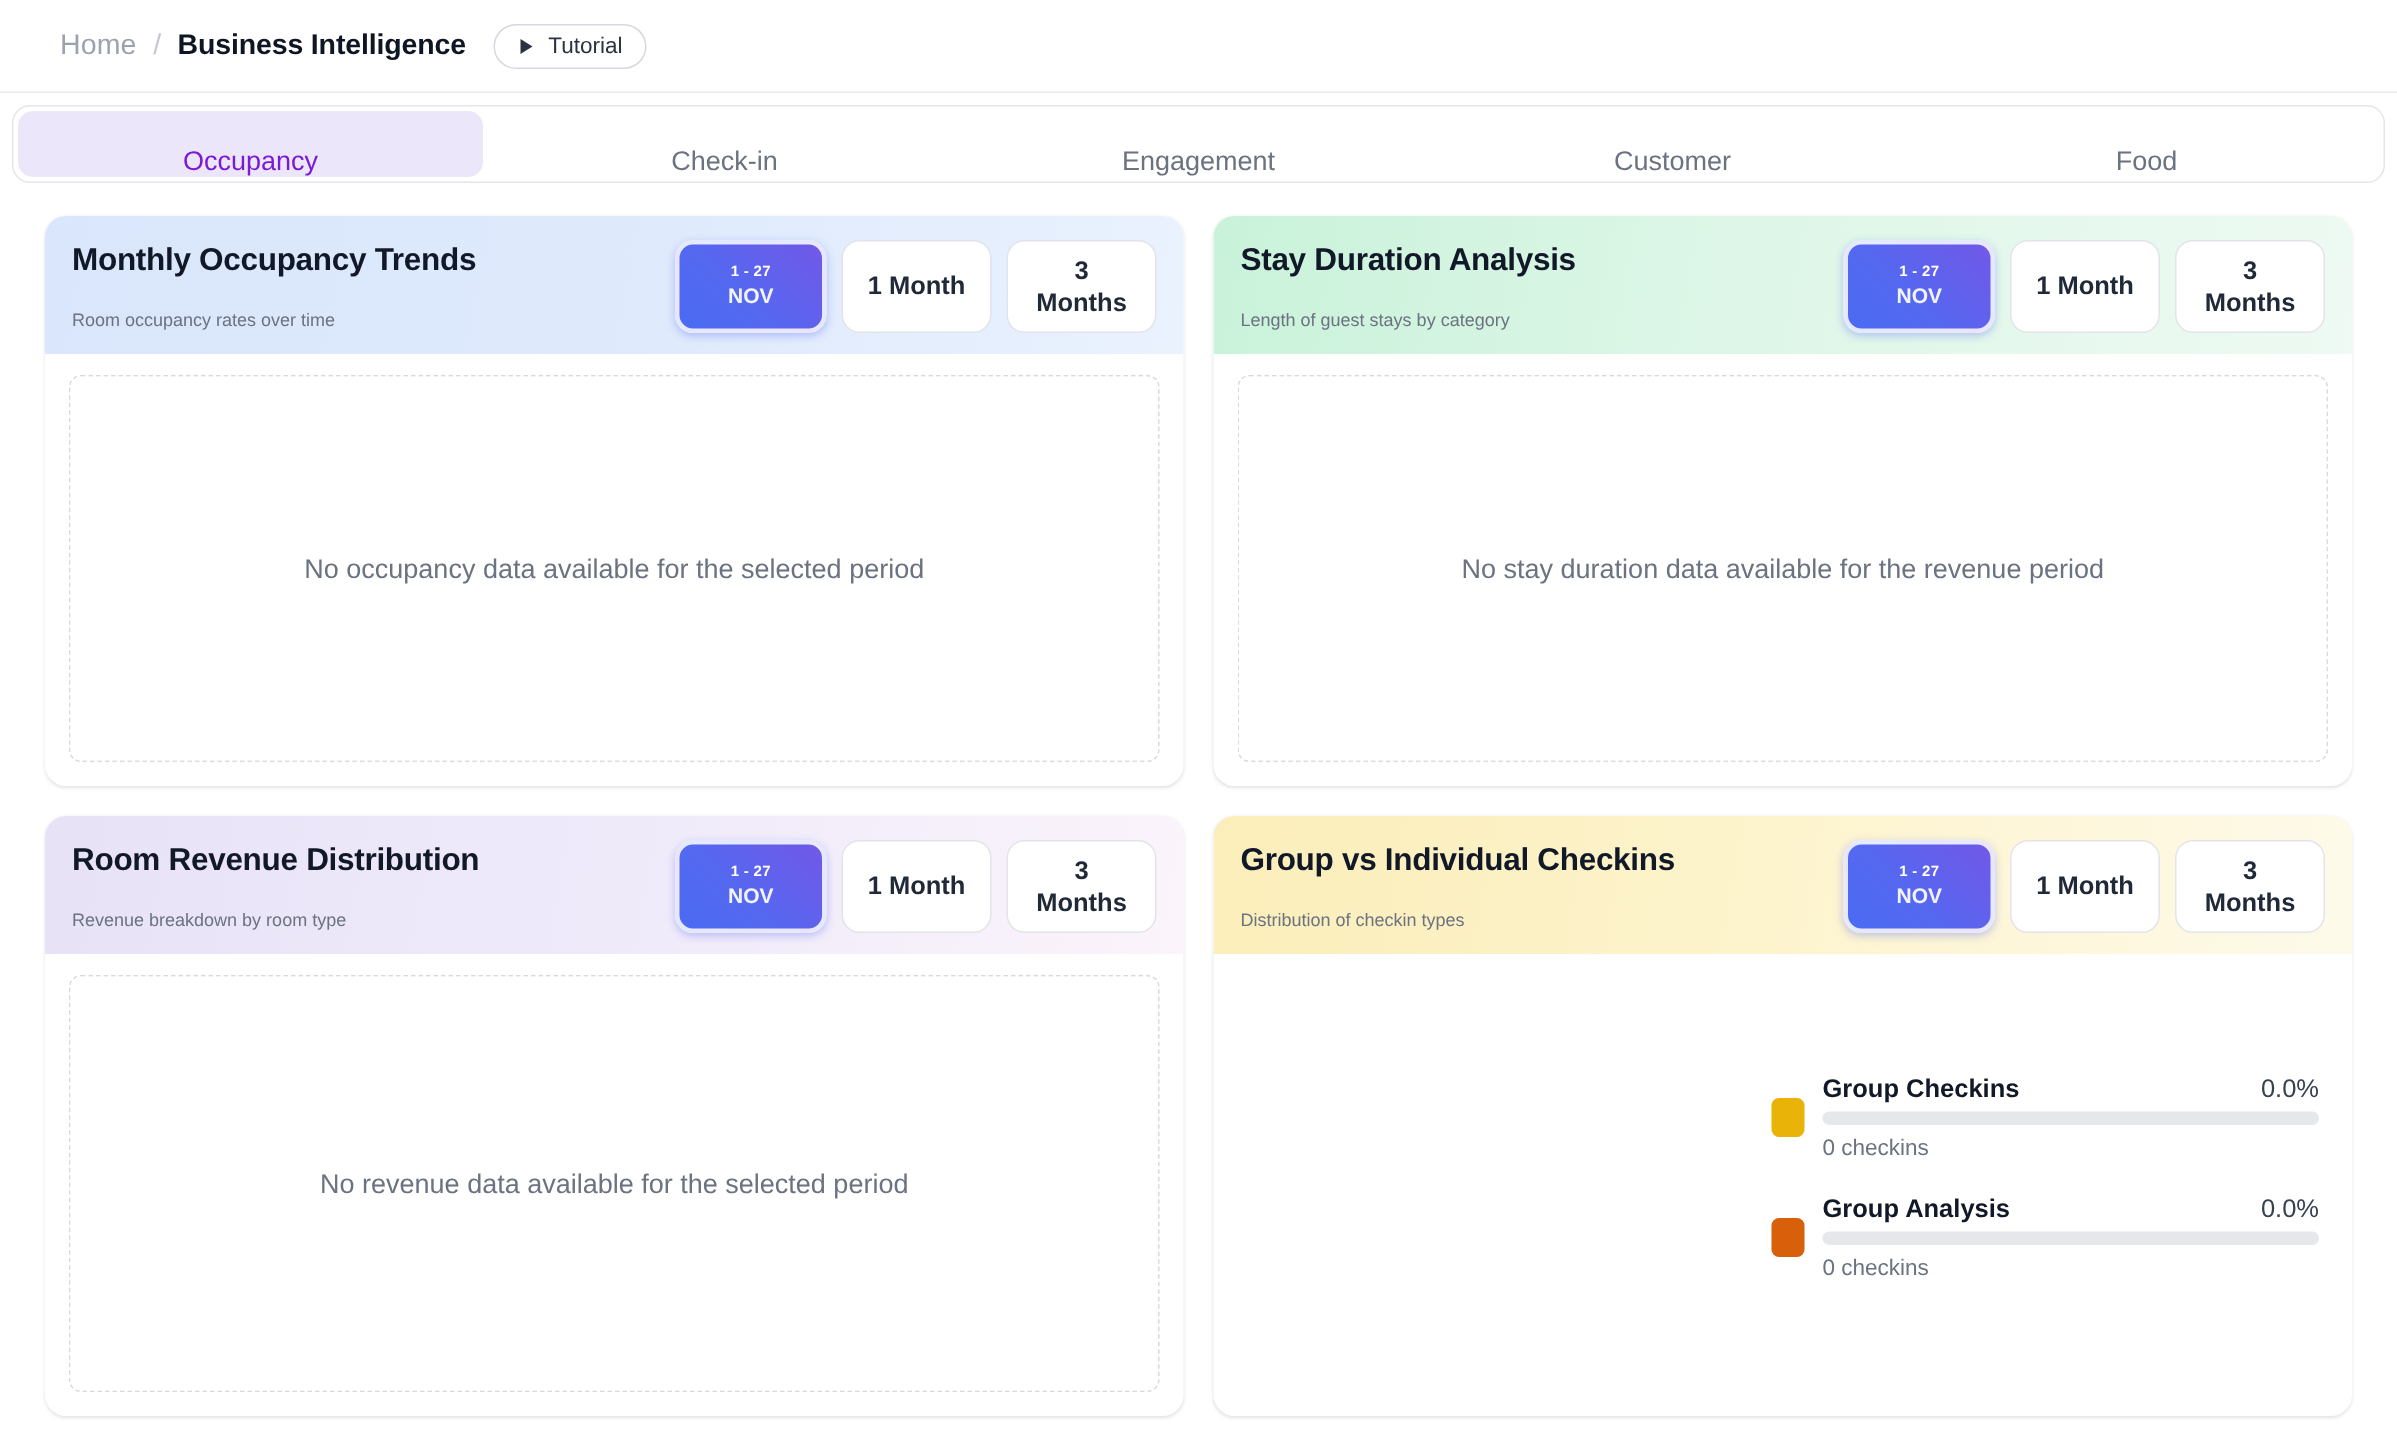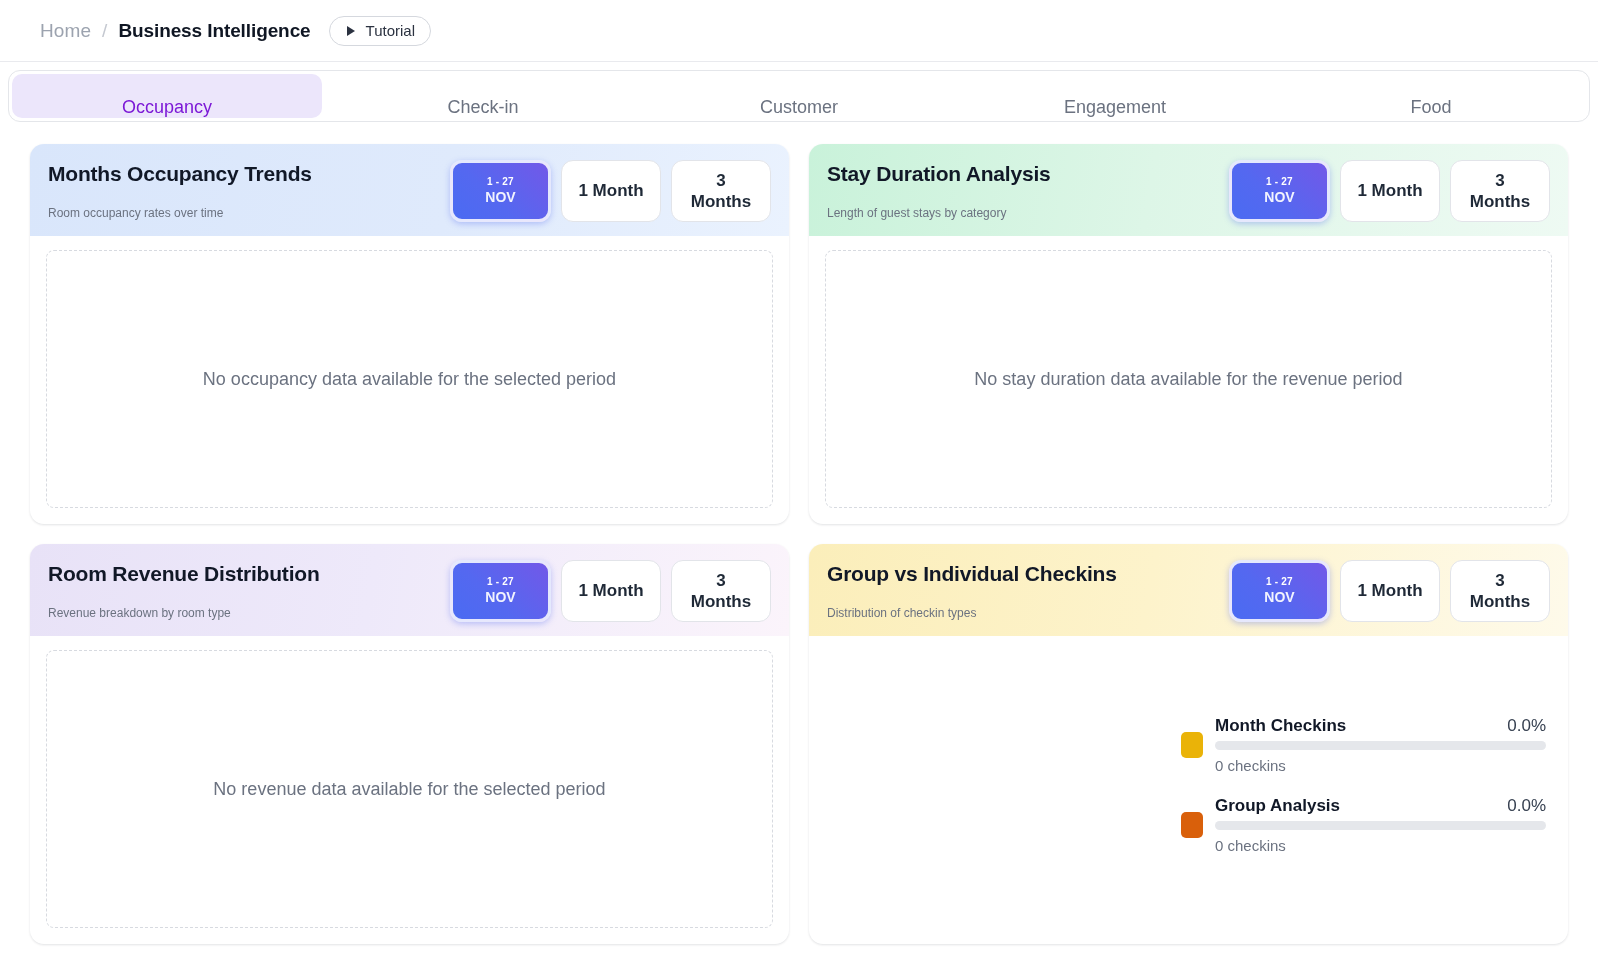--- a/index.html
+++ b/index.html
@@ -307,37 +307,37 @@
 
 <div class="tabbar-outer">
   <div class="tabbar">
     <div class="tab active">
         <span>Occupancy</span>
       </div>
     <div class="tab">
         <span>Check-in</span>
       </div>
     <div class="tab">
+        <span>Engagement</span>
+      </div>
+    <div class="tab">
         <span>Customer</span>
-      </div>
-    <div class="tab">
-        <span>Engagement</span>
       </div>
     <div class="tab">
         <span>Food</span>
       </div>
   </div>
 </div>
 
 <div class="grid">
 
   <div class="card">
     <div class="card-header hdr-blue">
       <div>
-        <div class="card-title">Months Occupancy Trends</div>
+        <div class="card-title">Monthly Occupancy Trends</div>
         <div class="card-subtitle">Room occupancy rates over time</div>
       </div>
       <div class="range-group">
         <div class="range-btn active">
           <span class="rb-top">1 - 27</span>
           <span class="rb-bot">NOV</span>
         </div>
         <div class="range-btn">
           <span class="rb-single">1 Month</span>
         </div>
@@ -428,21 +428,21 @@
         </div>
       </div>
     </div>
     <div class="checkins-body">
       <div class="legend-wrap">
 
         <div class="legend-row">
           <span class="swatch" id="sw0" style="background: rgb(234, 179, 8);"></span>
           <div class="legend-main">
             <div class="legend-top">
-              <span class="legend-name">Month Checkins</span>
+              <span class="legend-name">Group Checkins</span>
               <span class="legend-pct">0.0%</span>
             </div>
             <div class="legend-track">
               <div class="legend-fill" id="fill0" style="background: rgb(234, 179, 8); width: 0%;"></div>
             </div>
             <div class="legend-count">0 checkins</div>
           </div>
         </div>
 
         <div class="legend-row">

